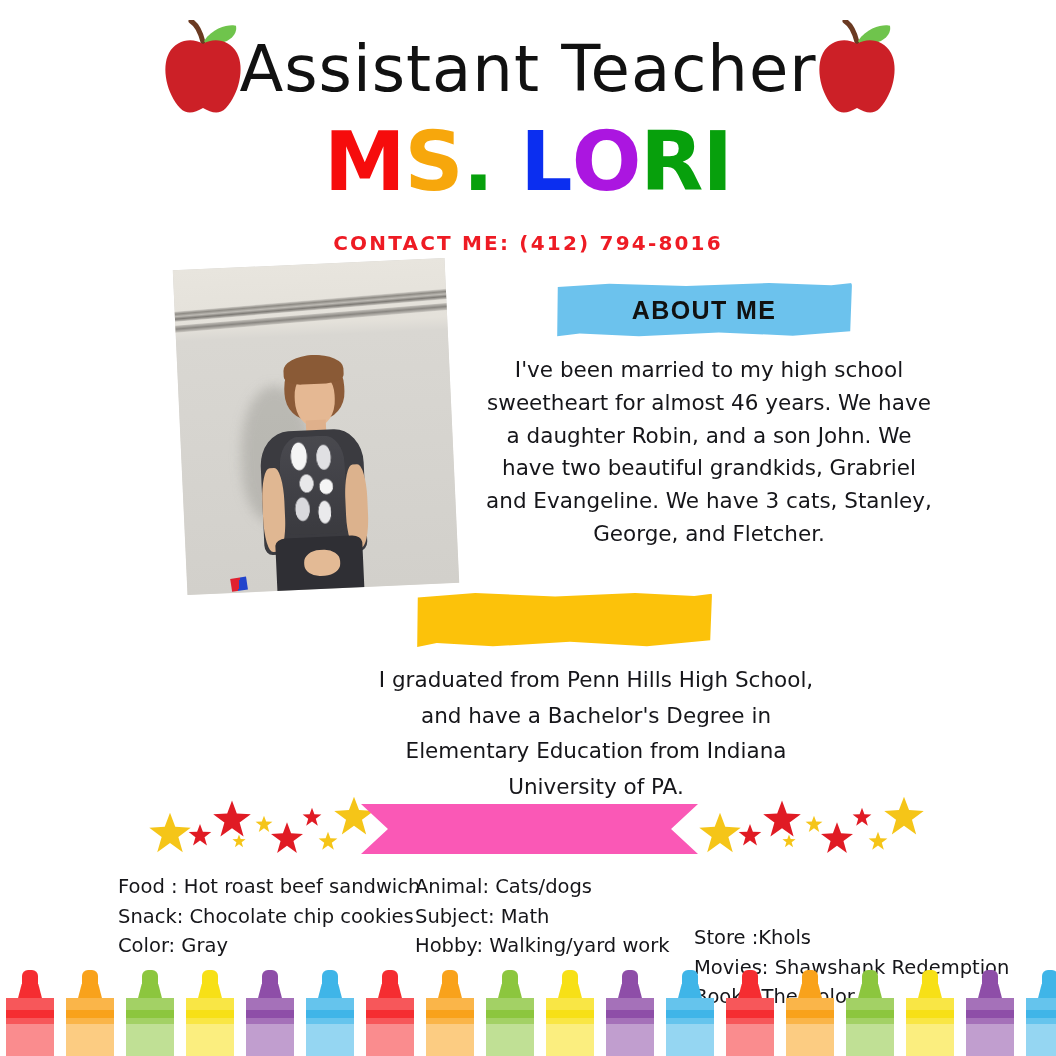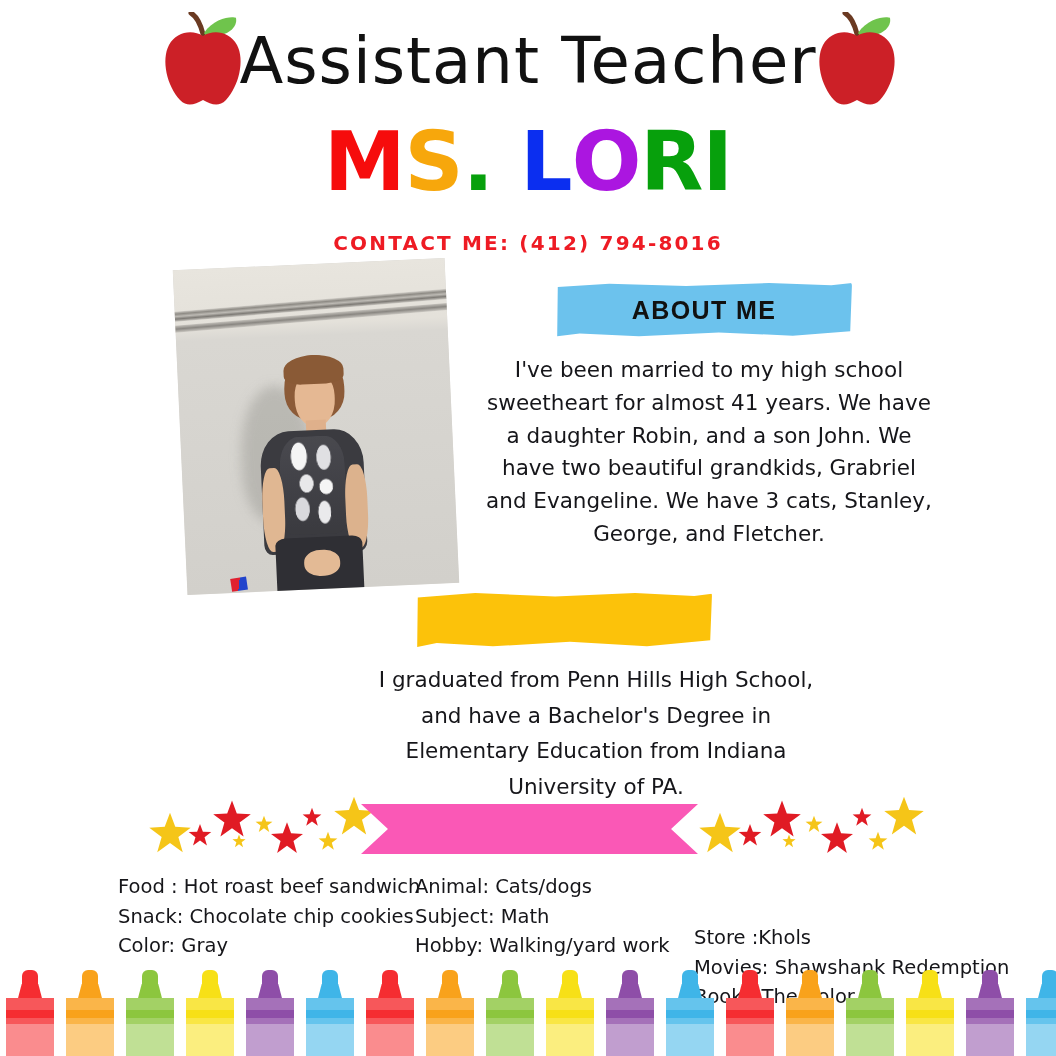--- a/index.html
+++ b/index.html
@@ -7,21 +7,21 @@
     width:1056px;height:1056px;
     background:#ffffff;
     font-family:"DejaVu Sans", sans-serif;
     overflow:hidden;
     position:relative;
   }
   .page{position:relative;width:1056px;height:1056px;}
 
   
   .header-row{
-    position:absolute;top:0;left:0;width:1056px;height:112px;
+    position:absolute;top:8px;left:0;width:1056px;height:112px;
   }
   .apple{position:absolute;width:90px;height:100px;}
   .apple.left{left:158px;top:12px;}
   .apple.right{left:812px;top:12px;}
 
   .title-main{
     position:absolute;left:0;top:18px;width:1056px;
     text-align:center;
     font-family:"DejaVu Sans", sans-serif;
     font-size:64px;
@@ -269,21 +269,21 @@
       <div class="skirt"></div>
       <div class="hands"></div>
       <div class="sticker"></div>
     </div>
   </div>
 
   <div class="banner" id="about-banner">
     <div class="brush"></div>
     <span class="lbl">ABOUT ME</span>
   </div>
-  <div class="body-text" id="about-text">I've been married to my high school sweetheart for almost 41 years.  We have a daughter Robin, and a son John.   We have two beautiful grandkids, Grabriel and Evangeline.  We have 3 cats, Stanley, George, and Fletcher.</div>
+  <div class="body-text" id="about-text">I've been married to my high school sweetheart for almost 46 years.  We have a daughter Robin, and a son John.   We have two beautiful grandkids, Grabriel and Evangeline.  We have 3 cats, Stanley, George, and Fletcher.</div>
 
   <div class="banner" id="education-banner">
     <div class="brush"></div>
   </div>
   <div class="body-text" id="education-text">I graduated from Penn Hills High School, and have a Bachelor's Degree in Elementary Education from Indiana University of PA.</div>
 
   <div class="stars-left" id="stars-left">
       <div class="star" style="left: 8px; top: 18px;"><svg viewBox="0 0 100 100" width="44" height="44">
           <path d="M50 4 L62 36 L97 38 L69 59 L79 94 L50 73 L21 94 L31 59 L3 38 L38 36 Z" fill="#f5c518"></path>
         </svg></div>

